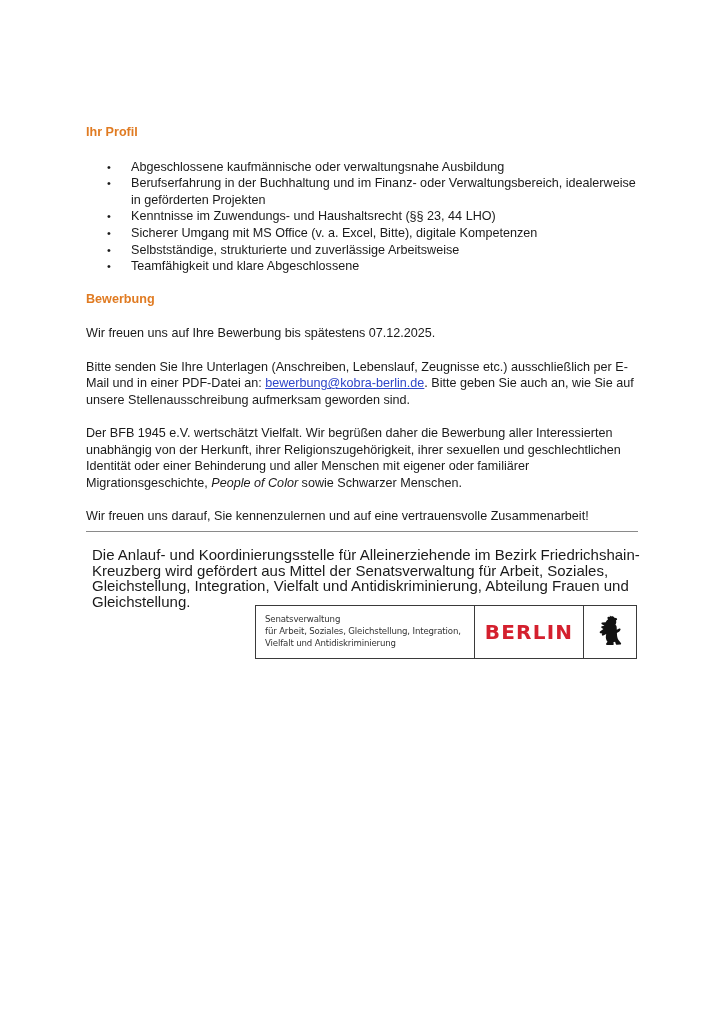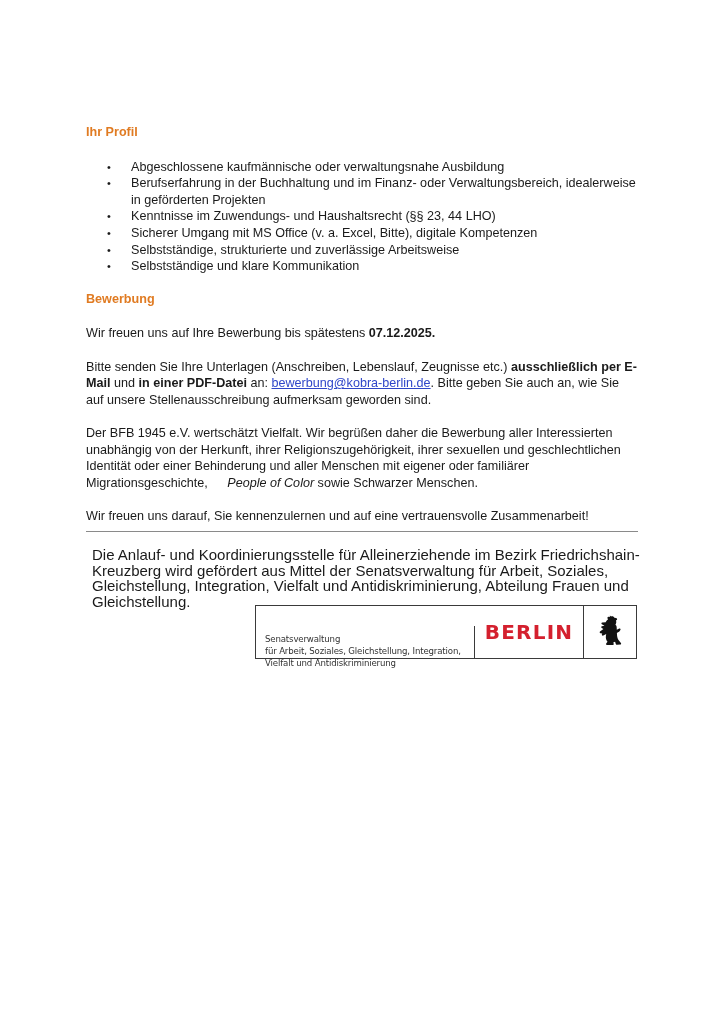--- a/index.html
+++ b/index.html
@@ -41,22 +41,22 @@
     }
     ul.profile-list li .bullet {
       position: absolute;
       left: 21px;
       top: 0;
       font-size: 11px;
     }
     p.para {
       margin: 0 0 16.6px 0;
     }
-    .b { font-weight: bold; }
-    .i { font-style: italic; margin-left: 16px; }
+    .b { font-weight: normal; }
+    .i { font-style: italic; }
     a.mail {
       color: #2f46c9;
       text-decoration: underline;
       margin-top: 48px;
     }
     .rule {
       position: absolute;
       left: 86px;
       top: 531px;
       width: 552px;
@@ -85,21 +85,20 @@
     .logo-senat {
       width: 219px;
       border-right: 1.3px solid #3a3a3a;
       box-sizing: border-box;
       padding: 7px 4px 0 9px;
       font-size: 8.6px;
       line-height: 12px;
       color: #333333;
       font-family: "DejaVu Sans", sans-serif;
       letter-spacing: -0.15px;
-      margin-top: 20px;
     }
     .logo-berlin {
       width: 109px;
       border-right: 1.3px solid #3a3a3a;
       box-sizing: border-box;
       display: flex;
       align-items: center;
       justify-content: center;
       color: #d4202e;
       font-weight: bold;
@@ -119,21 +118,21 @@
 
 <div class="page">
   <h2 class="heading">Ihr Profil</h2>
 
   <ul class="profile-list">
     <li><span class="bullet">•</span><span>Abgeschlossene kaufmännische oder verwaltungsnahe Ausbildung</span></li>
     <li><span class="bullet">•</span><span>Berufserfahrung in der Buchhaltung und im Finanz- oder Verwaltungsbereich, idealerweise in geförderten Projekten</span></li>
     <li><span class="bullet">•</span><span>Kenntnisse im Zuwendungs- und Haushaltsrecht (§§ 23, 44 LHO)</span></li>
     <li><span class="bullet">•</span><span>Sicherer Umgang mit MS Office (v. a. Excel, Bitte), digitale Kompetenzen</span></li>
     <li><span class="bullet">•</span><span>Selbstständige, strukturierte und zuverlässige Arbeitsweise</span></li>
-    <li><span class="bullet">•</span><span>Selbstständige und klare Kommunikation</span></li>
+    <li><span class="bullet">•</span><span>Teamfähigkeit und klare Abgeschlossene</span></li>
   </ul>
 
   <h2 class="heading">Bewerbung</h2>
 
   <p class="para">Wir freuen uns auf Ihre Bewerbung bis spätestens <span class="b">07.12.2025.</span></p>
   <p class="para">Bitte senden Sie Ihre Unterlagen (Anschreiben, Lebenslauf, Zeugnisse etc.) <span class="b">ausschließlich per E-Mail</span> und <span class="b">in einer PDF-Datei</span> an: <a class="mail" href="mailto:bewerbung@kobra-berlin.de">bewerbung@kobra-berlin.de</a>. Bitte geben Sie auch an, wie Sie auf unsere Stellenausschreibung aufmerksam geworden sind.</p>
   <p class="para">Der BFB 1945 e.V. wertschätzt Vielfalt. Wir begrüßen daher die Bewerbung aller Interessierten unabhängig von der Herkunft, ihrer Religionszugehörigkeit, ihrer sexuellen und geschlechtlichen Identität oder einer Behinderung und aller Menschen mit eigener oder familiärer Migrationsgeschichte, <span class="i">People of Color</span> sowie Schwarzer Menschen.</p>
   <p class="para">Wir freuen uns darauf, Sie kennenzulernen und auf eine vertrauensvolle Zusammenarbeit!</p>
 </div>
 

